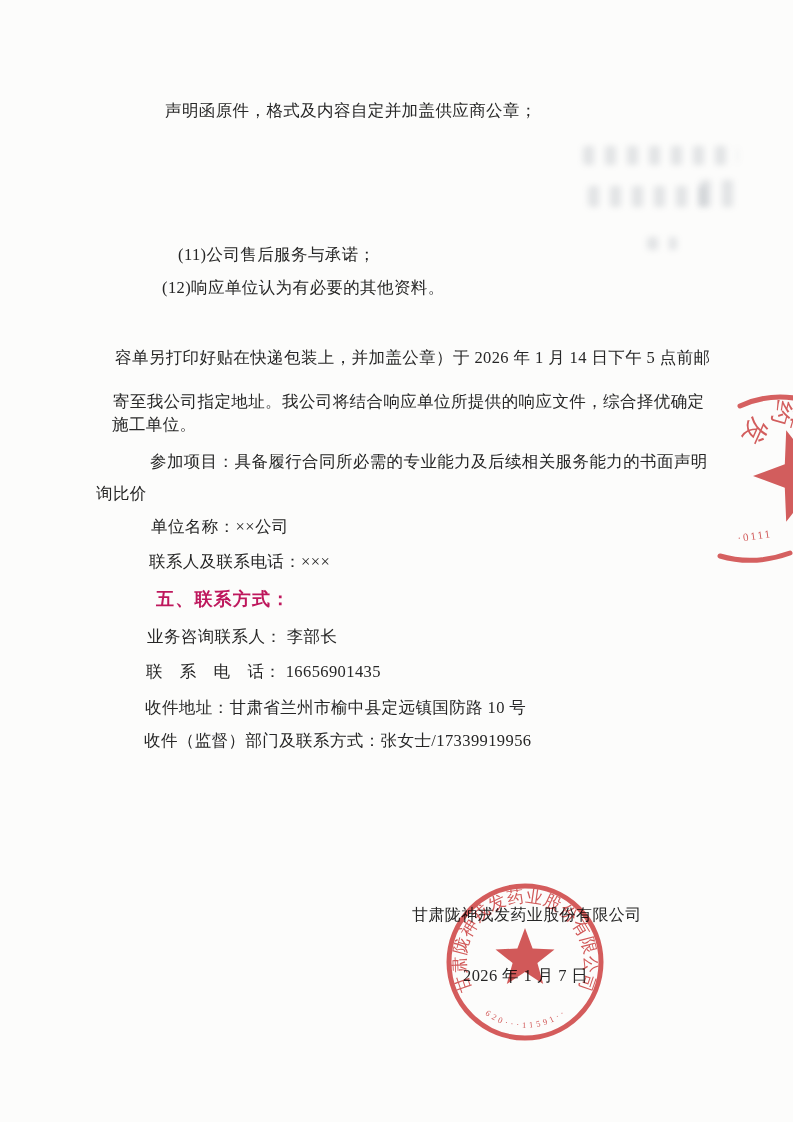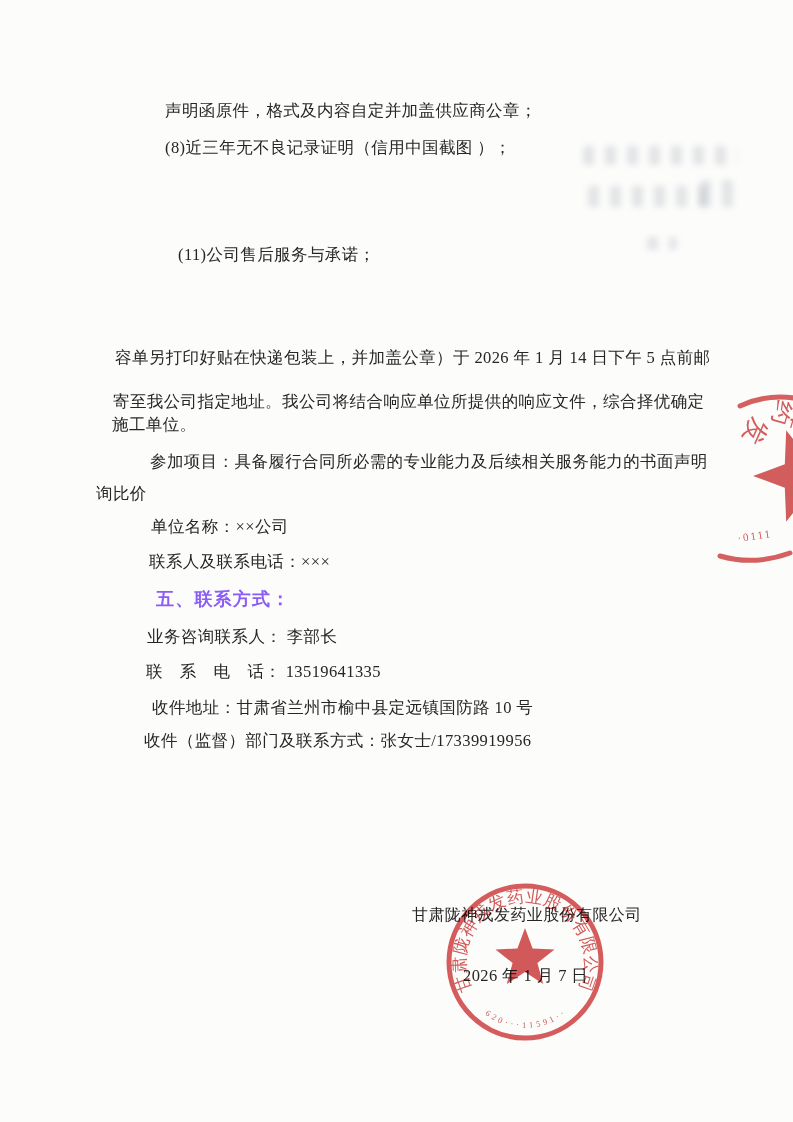--- a/index.html
+++ b/index.html
@@ -16,21 +16,21 @@
     white-space:nowrap;
     font-size:16.5px;
     color:#262626;
     letter-spacing:0.4px;
     line-height:1;
   }
   .ln.hd{
     font-weight:bold;
     font-size:18px;
     letter-spacing:1.2px;
-    color:#8b5cf6;
+    color:#be185d;
     text-align:right;
   }
   .sig{font-size:16px;}
   
   .ghost{
     position:absolute;
     background:repeating-linear-gradient(90deg, rgba(138,146,156,0.55) 0 11px, rgba(0,0,0,0) 11px 22px);
     filter:blur(3px);
     opacity:0.42;
     border-radius:3px;
@@ -43,33 +43,33 @@
     position:absolute;
     overflow:hidden;
   }
 </style>
 </head>
 <body>
 
 <div class="page">
 
   <div class="ln" style="left:165px;top:103px">声明函原件，格式及内容自定并加盖供应商公章；</div>
-  <div class="ln" style="left:165px;top:140px">(8)近三年无不良记录证明（信用中国截图 ）；</div>
   <div class="ln" style="left:178px;top:247px">(11)公司售后服务与承诺；</div>
+  <div class="ln" style="left:162px;top:280px">(12)响应单位认为有必要的其他资料。</div>
   <div class="ln" style="left:115px;top:350px">容单另打印好贴在快递包装上，并加盖公章）于 2026 年 1 月 14 日下午 5 点前邮</div>
   <div class="ln" style="left:113px;top:394px">寄至我公司指定地址。我公司将结合响应单位所提供的响应文件，综合择优确定</div>
   <div class="ln" style="left:112px;top:417px">施工单位。</div>
   <div class="ln" style="left:150px;top:454px">参加项目：具备履行合同所必需的专业能力及后续相关服务能力的书面声明</div>
   <div class="ln" style="left:96px;top:486px">询比价</div>
   <div class="ln" style="left:151px;top:519px">单位名称：××公司</div>
   <div class="ln" style="left:149px;top:554px">联系人及联系电话：×××</div>
   <div class="ln hd" style="left:156px;top:590px">五、联系方式：</div>
   <div class="ln" style="left:147px;top:629px">业务咨询联系人：  李部长</div>
-  <div class="ln" style="left:146px;top:664px">联　系　电　话：  13519641335</div>
-  <div class="ln" style="left:152px;top:700px">收件地址：甘肃省兰州市榆中县定远镇国防路 10 号</div>
+  <div class="ln" style="left:146px;top:664px">联　系　电　话：  16656901435</div>
+  <div class="ln" style="left:145px;top:700px">收件地址：甘肃省兰州市榆中县定远镇国防路 10 号</div>
   <div class="ln" style="left:144px;top:733px">收件（监督）部门及联系方式：张女士/17339919956</div>
 
   <div class="ln sig" style="left:412px;top:907px">甘肃陇神戎发药业股份有限公司</div>
   <div class="ln" style="left:463px;top:968px">2026 年 1 月 7 日</div>
 
   <div class="ghost" style="left:583px;top:146px;width:155px;height:19px"></div>
   <div class="ghost" style="left:588px;top:186px;width:118px;height:21px"></div>
   <div class="ghost" style="left:700px;top:180px;width:40px;height:27px"></div>
   <div class="ghost" style="left:647px;top:237px;width:30px;height:13px"></div>
 

